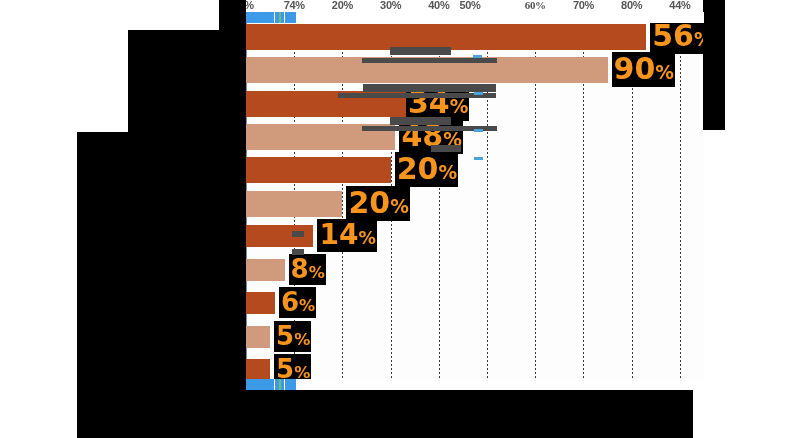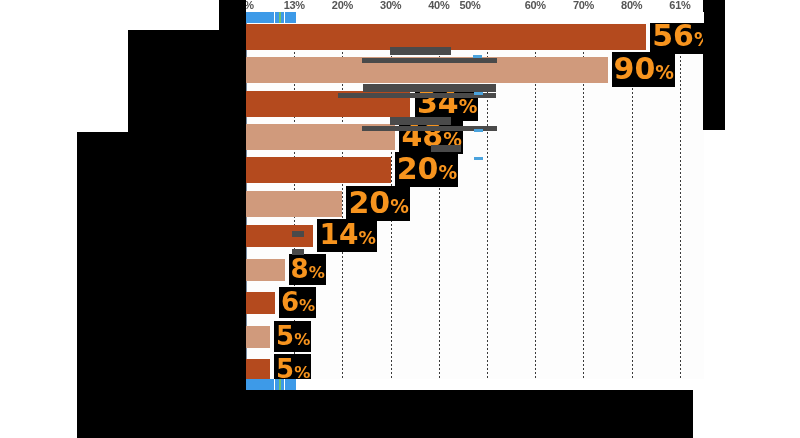--- a/index.html
+++ b/index.html
@@ -91,35 +91,35 @@
           <div class="bar" style="width: 24.1053px; background: rgb(208, 154, 124);"></div>
         </div>
         <div class="barrow" style="top: 347px; height: 22px; width: 458px;">
           <div class="bar" style="width: 24.1053px; background: rgb(180, 74, 30);"></div>
         </div>
       </div>
   </div>
 
   <div class="ticklabels" id="ticklabels">
       <div class="tick" style="left: 0px;">0%</div>
-      <div class="tick" style="left: 48.2105px;">13%</div>
+      <div class="tick" style="left: 48.2105px;">74%</div>
       <div class="tick" style="left: 96.4211px;">20%</div>
       <div class="tick" style="left: 144.632px;">30%</div>
       <div class="tick" style="left: 192.842px;">40%</div>
       <div class="tick" style="left: 224px;">50%</div>
-      <div class="tick" style="left: 289.263px;">60%</div>
+      <div class="tick" style="left: 289.263px; font-family: Liberation Serif, serif;">60%</div>
       <div class="tick" style="left: 337.474px;">70%</div>
       <div class="tick" style="left: 385.684px;">80%</div>
-      <div class="tick" style="left: 433.895px;">61%</div>
+      <div class="tick" style="left: 433.895px;">44%</div>
     </div>
 
   <div id="vlabels">
       <div class="vlabel" style="font-size: 30px; left: 650.147px; top: 19px; padding: 2px 1px 3px 2px;"><span>56</span><span class="pct">%</span></div>
       <div class="vlabel" style="font-size: 30px; left: 611.579px; top: 52px; padding: 2px 1px 3px 2px;"><span>90</span><span class="pct">%</span></div>
-      <div class="vlabel" style="font-size: 30px; left: 415px; top: 86px; padding: 2px 1px 3px 2px;"><span>34</span><span class="pct">%</span></div>
+      <div class="vlabel" style="font-size: 30px; left: 406px; top: 86px; padding: 2px 1px 3px 2px;"><span>34</span><span class="pct">%</span></div>
       <div class="vlabel" style="font-size: 30px; left: 399.453px; top: 119px; padding: 2px 1px 3px 2px;"><span>48</span><span class="pct">%</span></div>
       <div class="vlabel" style="font-size: 30px; left: 394.632px; top: 152px; padding: 2px 1px 3px 2px;"><span>20</span><span class="pct">%</span></div>
       <div class="vlabel" style="font-size: 30px; left: 346.421px; top: 186px; padding: 2px 1px 3px 2px;"><span>20</span><span class="pct">%</span></div>
       <div class="vlabel" style="font-size: 28px; left: 317.495px; top: 219.2px; padding: 2px 1px 3px 2px;"><span>14</span><span class="pct">%</span></div>
       <div class="vlabel" style="font-size: 26px; left: 288.568px; top: 254.4px; padding: 2px 1px 3px 2px;"><span>8</span><span class="pct">%</span></div>
       <div class="vlabel" style="font-size: 26px; left: 278.926px; top: 287.4px; padding: 2px 1px 3px 2px;"><span>6</span><span class="pct">%</span></div>
       <div class="vlabel" style="font-size: 26px; left: 274.105px; top: 321.4px; padding: 2px 1px 3px 2px;"><span>5</span><span class="pct">%</span></div>
       <div class="vlabel" style="font-size: 26px; left: 274.105px; top: 354.4px; padding: 2px 1px 3px 2px;"><span>5</span><span class="pct">%</span></div>
     </div>
 

